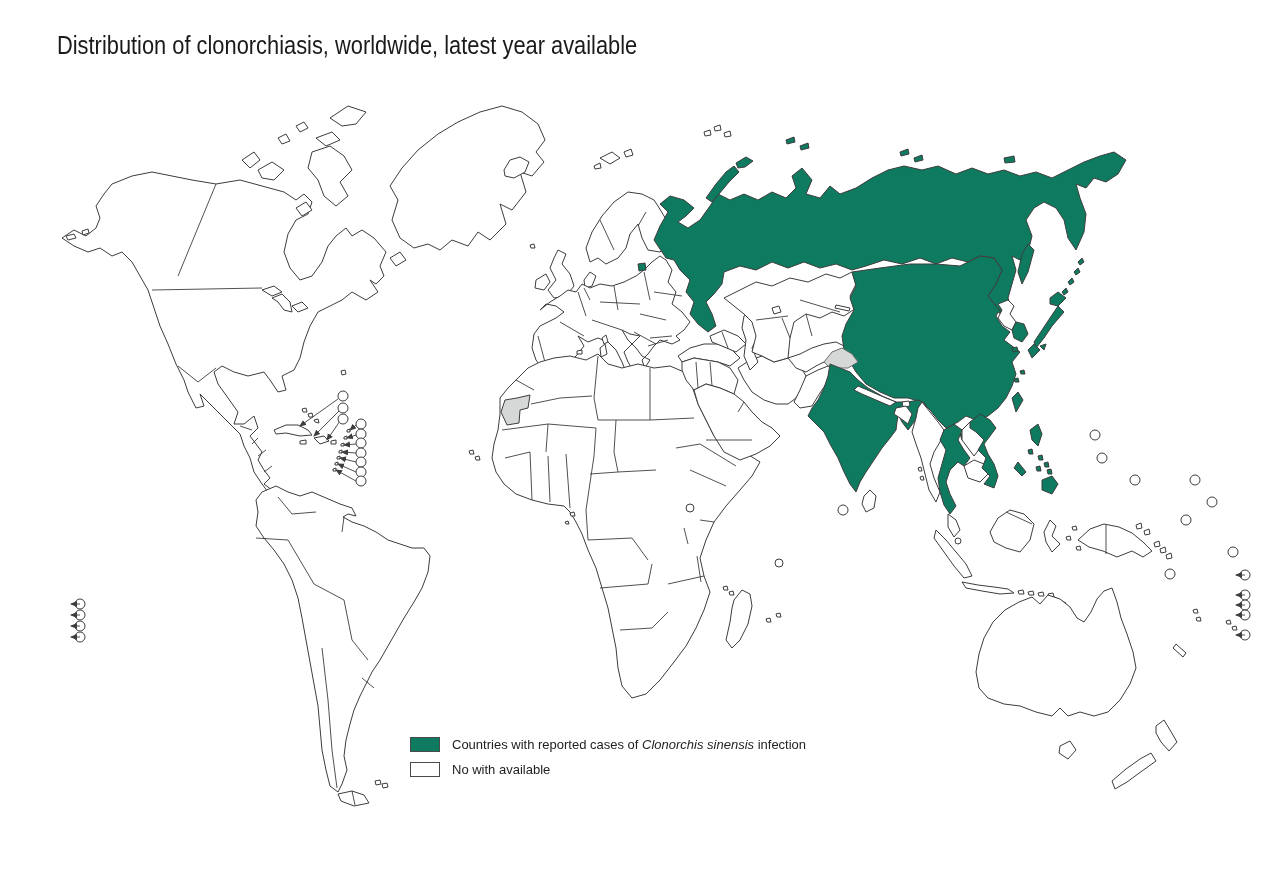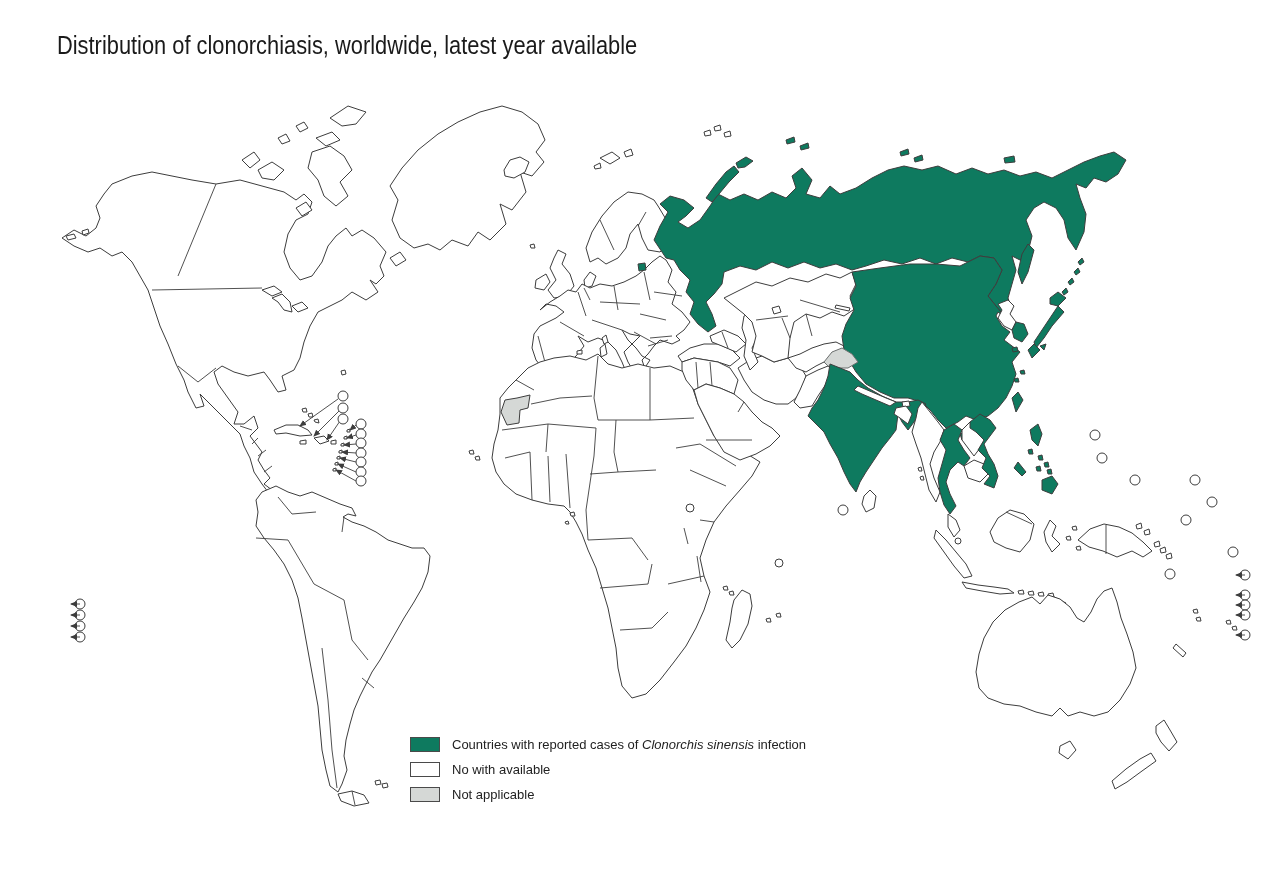--- a/index.html
+++ b/index.html
@@ -279,17 +279,13 @@
 
 <div id="legend">
   <div class="lg-row">
     <span class="lg-swatch" style="background:var(--reported,#0e7a5f);"></span>
     <span class="lg-text"><span>Countries with reported cases of </span><i>Clonorchis sinensis</i><span> infection</span></span>
   </div>
   <div class="lg-row">
     <span class="lg-swatch" style="background:var(--no_data,#fff);"></span>
     <span class="lg-text">No with available</span>
   </div>
-  <div class="lg-row">
-    <span class="lg-swatch" style="background:var(--not_applicable,#d5d8d6);"></span>
-    <span class="lg-text">Not applicable</span>
-  </div>
 </div>
 
 </body></html>

